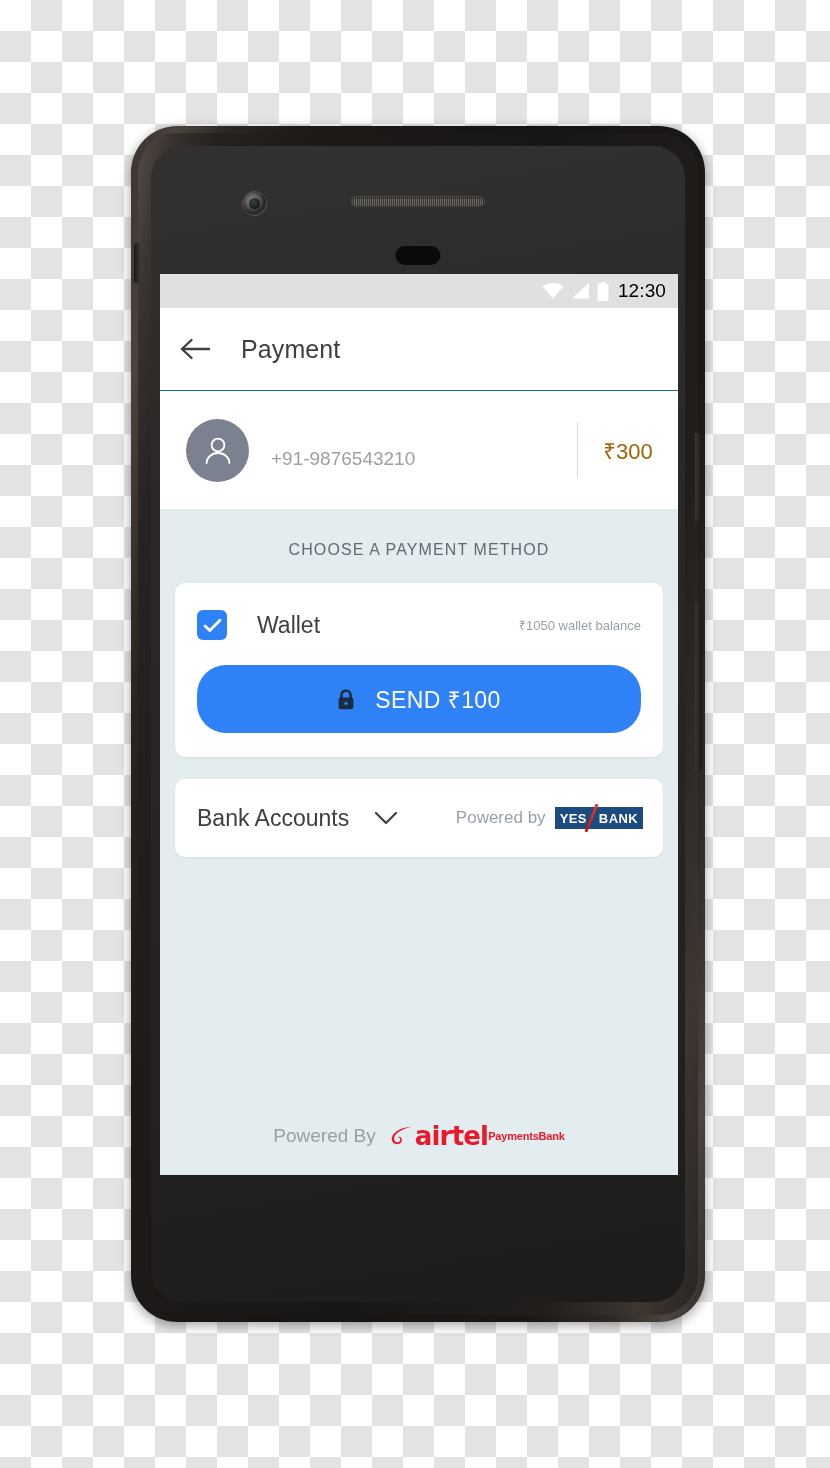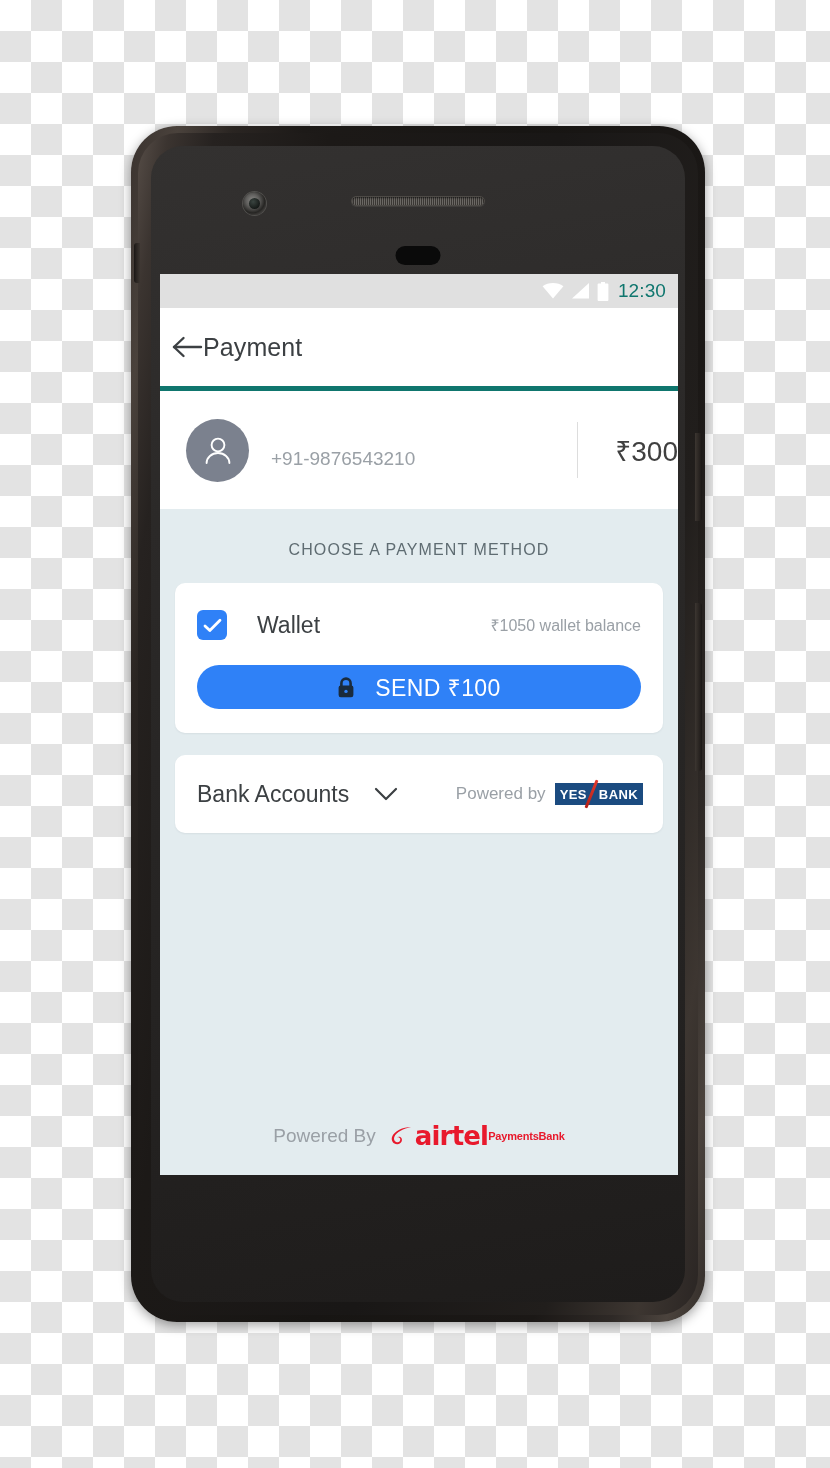--- a/index.html
+++ b/index.html
@@ -93,31 +93,31 @@
   }
 
   
   #status-bar {
     height:34px; background:#e0e0e0;
     display:flex; align-items:center; justify-content:flex-end;
     padding-right:12px; gap:7px;
   }
   .sb-icon { display:block; }
   #status-time {
-    color:#0f766e; font-size:19px; letter-spacing:.1px;
+    color:#000000; font-size:19px; letter-spacing:.1px;
     font-family:"Liberation Sans", sans-serif;
     margin-left:2px;
   }
 
   
   #app-bar {
     height:83px; background:#ffffff;
     display:flex; align-items:center;
-    padding-left:12px; 
-    border-bottom:5px solid #0f766e;
+    padding-left:20px; gap:30px;
+    border-bottom:1px solid #0f766e;
   }
   #app-bar-title {
     font-size:25px; color:#3c4043; letter-spacing:.1px;
   }
 
   
   #recipient {
     height:118px; background:#ffffff;
     display:flex; align-items:center;
     padding:0 0 0 26px;
@@ -128,22 +128,22 @@
     display:flex; align-items:center; justify-content:center;
     flex:none;
   }
   #recipient-info { margin-left:22px; flex:1; }
   #recipient-name { font-size:23px; color:#3c4043; line-height:1.25; }
   #recipient-phone { font-size:19px; color:#9aa0a6; margin-top:17px; line-height:1.25; }
   #recipient-divider {
     width:1px; height:56px; background:#dddddd; flex:none;
   }
   #recipient-amount {
-    width:100px; text-align:right;
-    font-size:28px; color:#404040; flex:none;
+    width:100px; text-align:center;
+    font-size:22px; color:#a16207; flex:none;
   }
 
   
   #body-area { background:#e3ecef; height:666px; position:relative; }
   #section-title {
     text-align:center; padding-top:32px;
     font-size:16px; letter-spacing:1.1px; color:#5f6c72;
   }
 
   .card {
@@ -155,25 +155,25 @@
   #wallet-card { margin-top:24px; padding:22px 22px 24px 22px; }
 
   #wallet-row { display:flex; align-items:center; height:40px; }
   #wallet-checkbox {
     width:30px; height:30px; border-radius:6px;
     background:#2f81f7;
     display:flex; align-items:center; justify-content:center;
     flex:none;
   }
   #wallet-label { font-size:23px; color:#3c4043; margin-left:30px; flex:1; }
-  #wallet-balance { font-size:16px; color:#9aa0a6; }
+  #wallet-balance { font-size:13px; color:#9aa0a6; }
 
   #send-button {
     margin-top:20px;
-    height:44px; border-radius:29px;
+    height:68px; border-radius:29px;
     background:#2f81f7;
     display:flex; align-items:center; justify-content:center; gap:20px;
     border:none; cursor:pointer; width:100%;
   }
   #send-label {
     color:#ffffff; font-size:23px; letter-spacing:.4px;
   }
 
   #bank-card {
     margin-top:22px;

